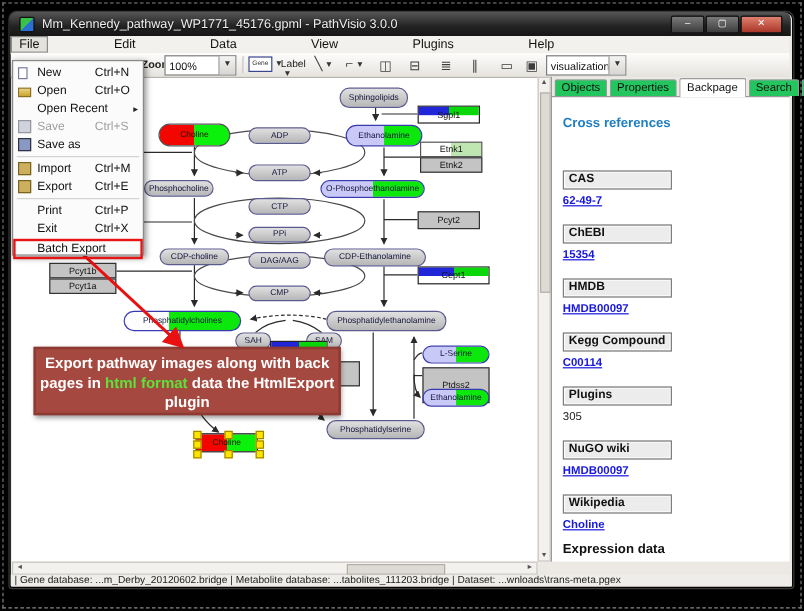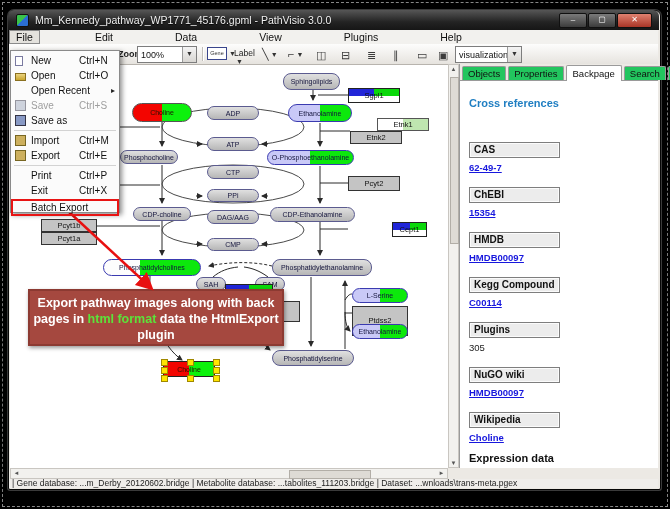--- a/index.html
+++ b/index.html
@@ -69,21 +69,21 @@
         font-size:7px;color:#14143c;box-sizing:border-box;text-align:center;line-height:1;}
   .pill-gray{background:linear-gradient(#e0e0e0,#b6b6b6);border:1px solid #5b5b8f;border-radius:8px;}
   .pill-redgreen{background:linear-gradient(to right,#f30500 50%,#0cf10c 50%);border:1px solid #555;border-radius:10px;color:#201400;}
   .pill-lavgreen{background:linear-gradient(to right,#c9c9f7 50%,#0ce80c 50%);border:1px solid #3a3ab0;border-radius:9px;}
   .pill-whitegreen{background:linear-gradient(to right,#fdfdfd 38%,#0ce80c 38%);border:1px solid #3a3ab0;border-radius:9px;}
   .box-gray{background:#c4c4c4;border:1px solid #333;color:#111;font-size:7.5px;}
   .box-expr{background:#fff;border:1px solid #222;color:#111;font-size:7.5px;}
   .box-expr::before{content:"";position:absolute;left:0;top:0;right:0;height:50%;
                     background:linear-gradient(to right,#2126d8 50%,#0ad80a 50%);}
   .box-expr span{position:relative;}
-  .box-etnk1{background:linear-gradient(to right,#fff 50%,#bfe6b0 50%);border:1px solid #555;color:#111;font-size:7.5px;margin-left:27px;}
+  .box-etnk1{background:linear-gradient(to right,#fff 50%,#bfe6b0 50%);border:1px solid #555;color:#111;font-size:7.5px;}
   .rect-selected{background:linear-gradient(to right,#f30500 50%,#0cf10c 50%);border:1px solid #222;color:#201400;}
   .handle{position:absolute;width:5px;height:5px;background:#ffe400;border:1px solid #a08800;z-index:4;}
   
   .annotation{position:absolute;left:28px;top:289px;width:256px;height:57px;z-index:5;
               background:#a5483f;border:2px solid #8c3a32;box-sizing:border-box;
               color:#fff;font-weight:bold;font-size:12.5px;text-align:center;line-height:1.28;
               padding:4px 2px;box-shadow:1px 2px 4px rgba(0,0,0,.4);}
   .annotation .hl{color:#5ce23a;}
   .red-arrow{position:absolute;left:0;top:0;z-index:6;pointer-events:none;}
   
@@ -253,21 +253,21 @@
       </div>
       <div class="node pill-gray" style="left: 133px; top: 207px; width: 58px; height: 14px;">
         <span>CDP-choline</span>
       </div>
       <div class="node pill-gray" style="left: 207px; top: 210px; width: 52px; height: 14px;">
         <span>DAG/AAG</span>
       </div>
       <div class="node pill-gray" style="left: 270px; top: 207px; width: 85px; height: 15px;">
         <span>CDP-Ethanolamine</span>
       </div>
-      <div class="node box-expr" style="left: 348px; top: 222px; width: 35px; height: 15px; margin-left: 44px;">
+      <div class="node box-expr" style="left: 348px; top: 222px; width: 60px; height: 15px;">
         <span>Cept1</span>
       </div>
       <div class="node pill-gray" style="left: 207px; top: 238px; width: 52px; height: 13px;">
         <span>CMP</span>
       </div>
       <div class="node box-gray" style="left: 41px; top: 219px; width: 56px; height: 13px;">
         <span>Pcyt1b</span>
       </div>
       <div class="node box-gray" style="left: 41px; top: 232px; width: 56px; height: 13px;">
         <span>Pcyt1a</span>

